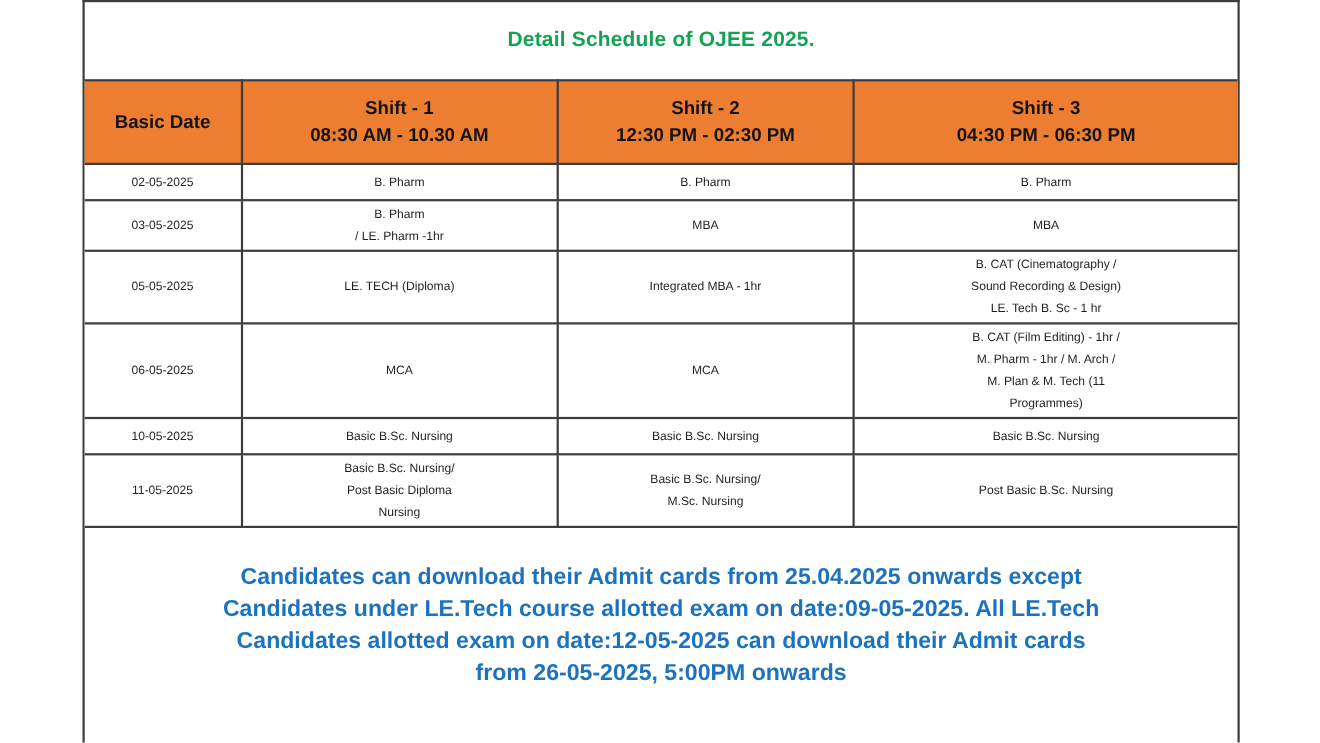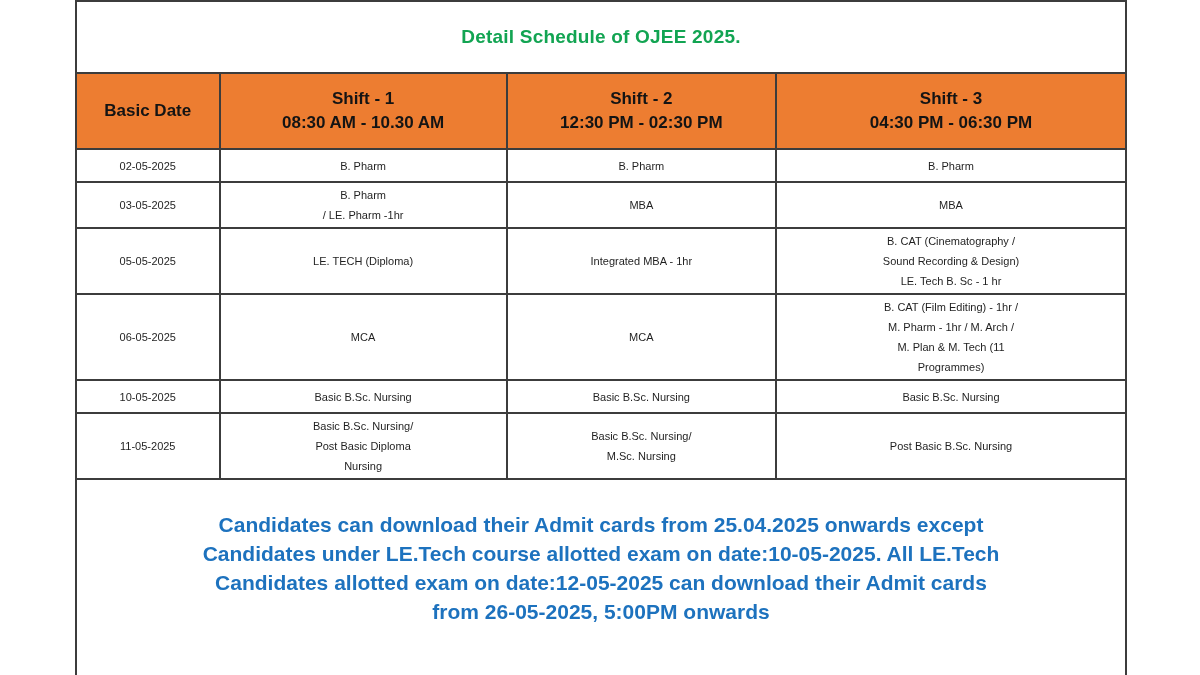--- a/index.html
+++ b/index.html
@@ -153,18 +153,18 @@
 Nursing</td>
         <td>Basic B.Sc. Nursing/
 M.Sc. Nursing</td>
         <td>Post Basic B.Sc. Nursing</td>
       </tr>
     </tbody>
   </table>
 
   <div class="note">
     <div class="note-line">Candidates can download their Admit cards from 25.04.2025 onwards except</div>
-    <div class="note-line">Candidates under LE.Tech course allotted exam on date:10-05-2025. All LE.Tech</div>
+    <div class="note-line">Candidates under LE.Tech course allotted exam on date:09-05-2025. All LE.Tech</div>
     <div class="note-line">Candidates allotted exam on date:12-05-2025 can download their Admit cards</div>
     <div class="note-line">from 26-05-2025, 5:00PM onwards</div>
   </div>
 
 </div>
 
 </body></html>

